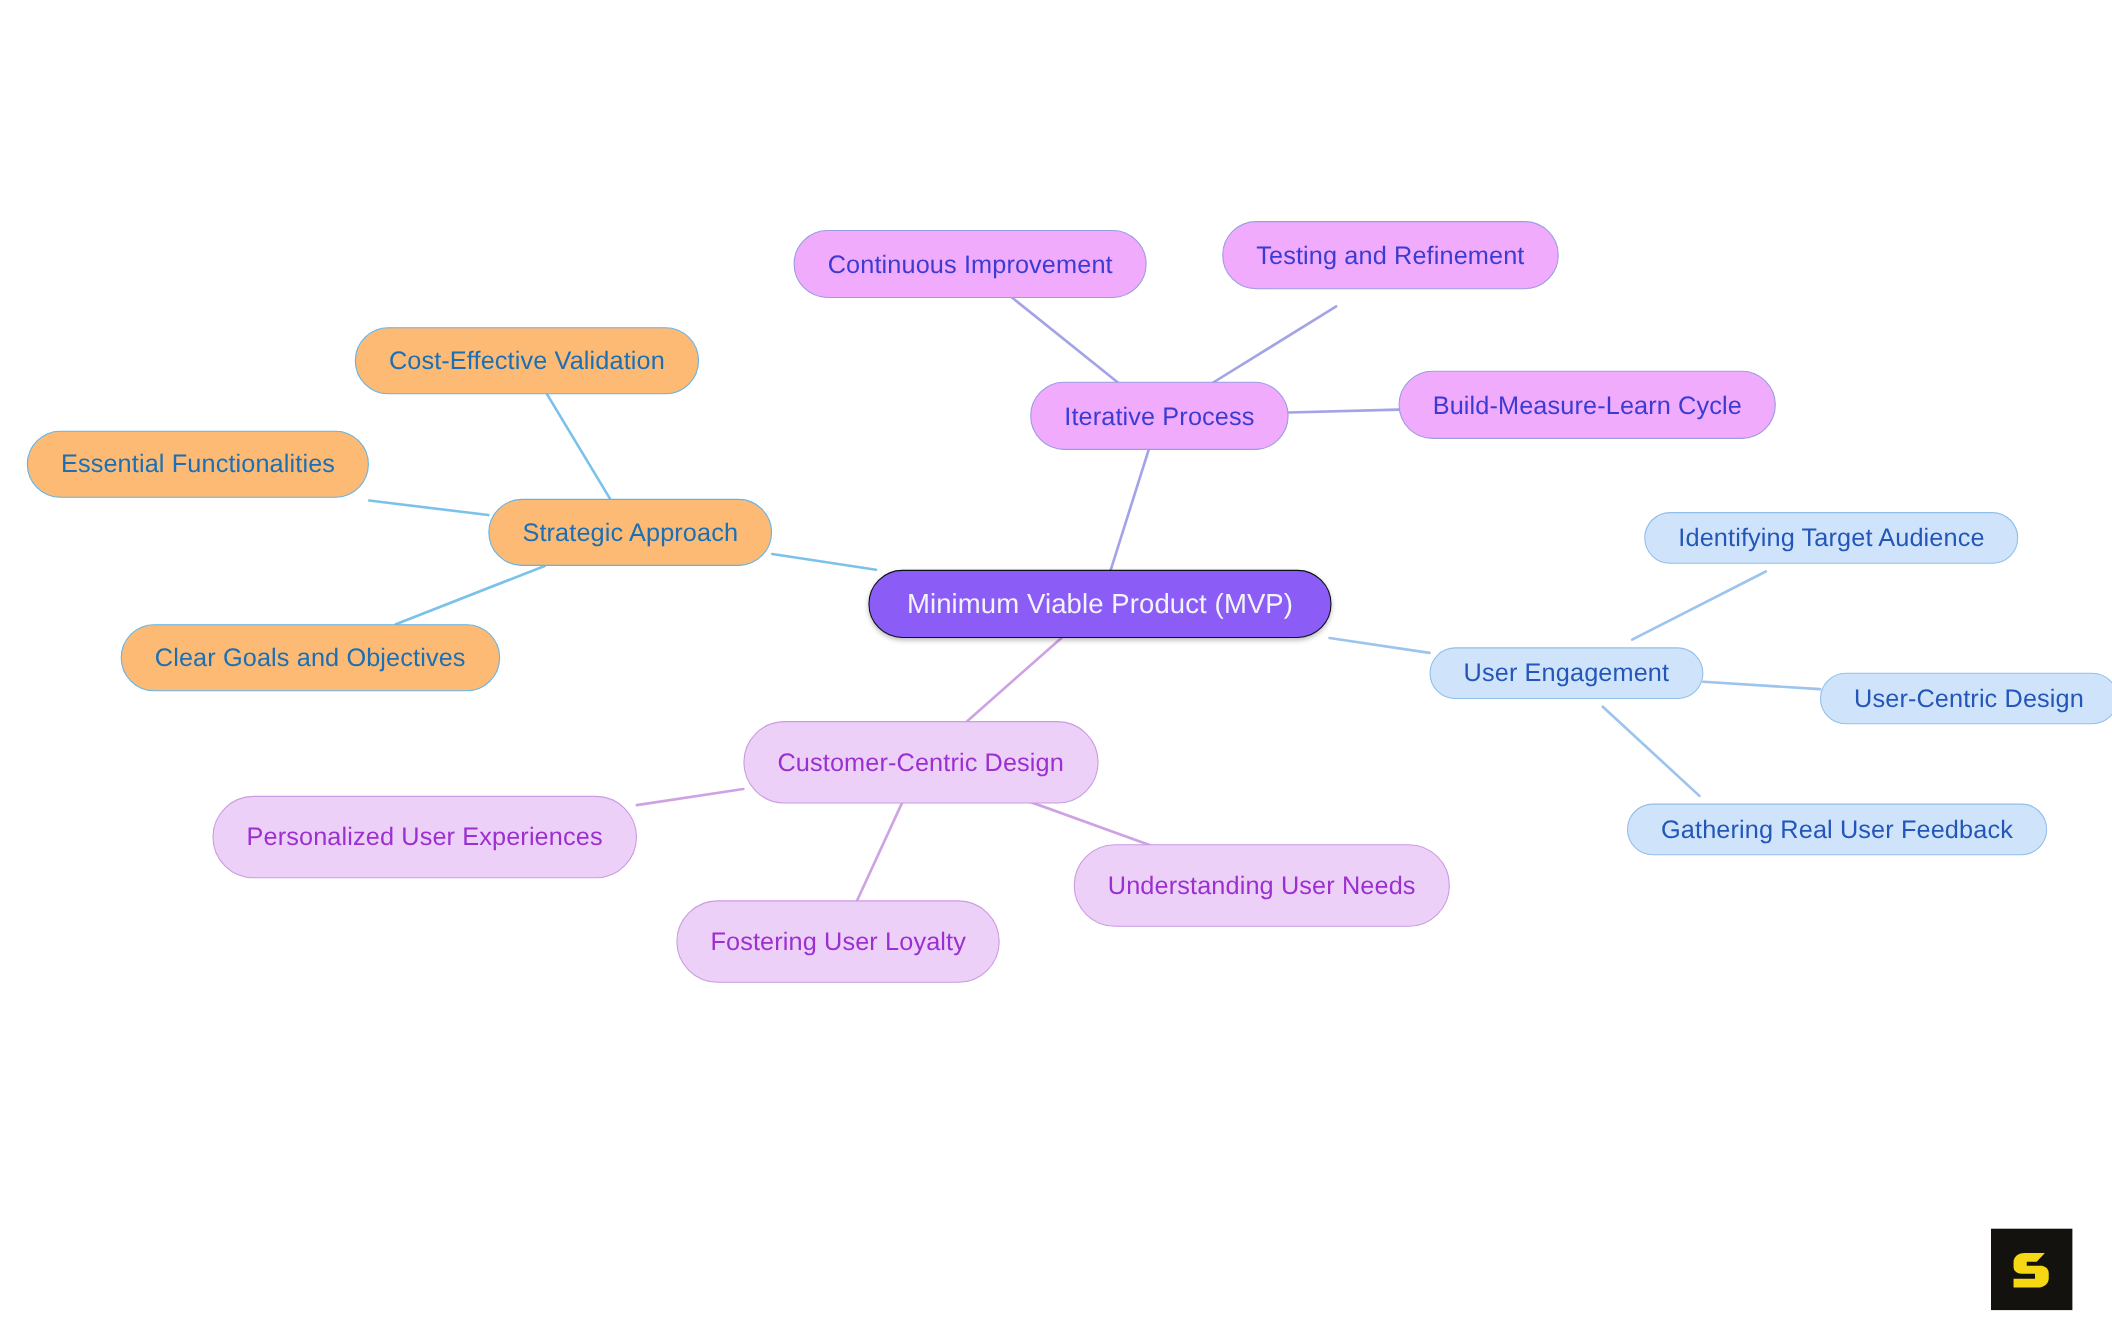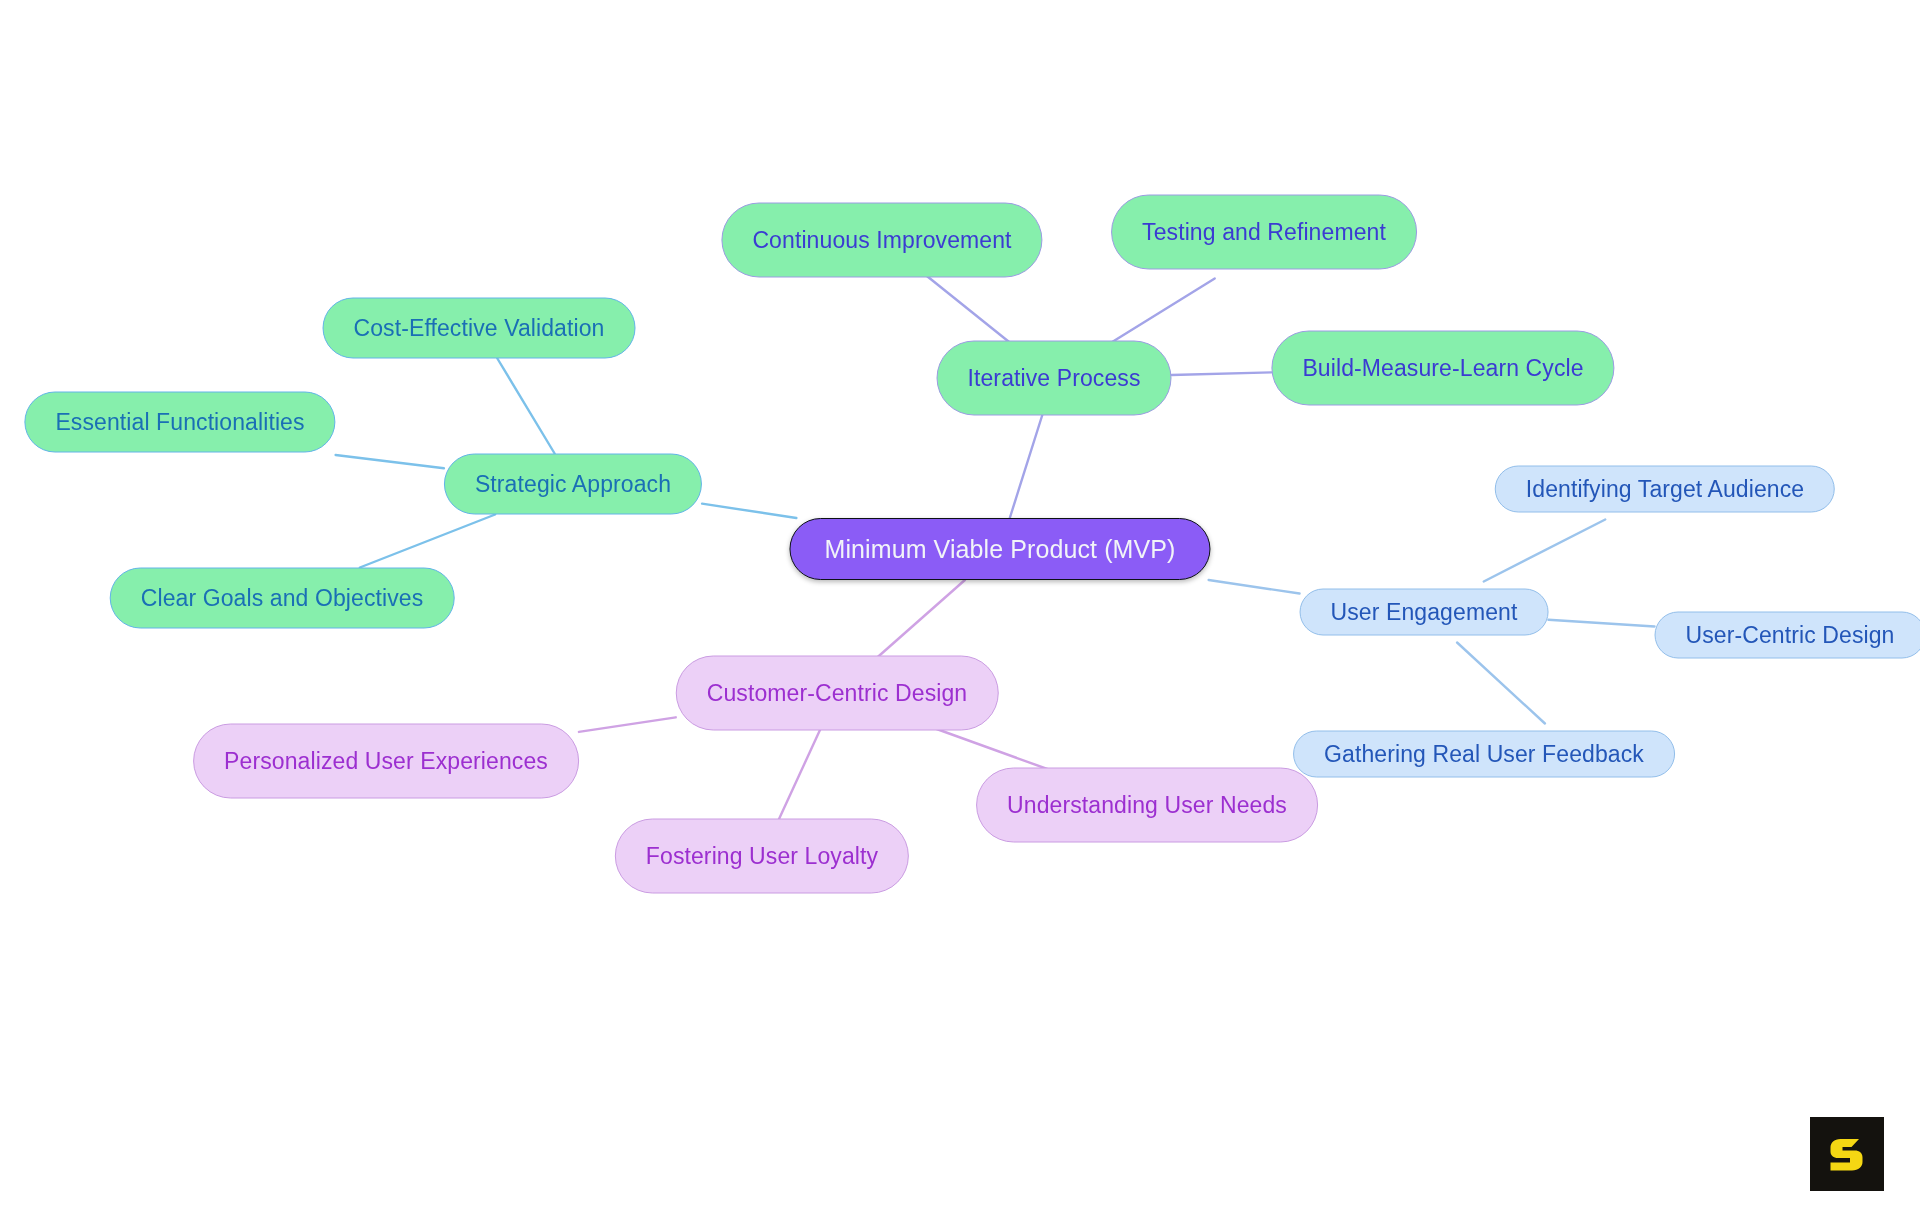--- a/index.html
+++ b/index.html
@@ -57,36 +57,36 @@
     border-color: #0d1117;
     color: #f2f4f8;
     font-size: 25px;
     padding: 0 34px;
     height: 62px;
     box-shadow: 0 2px 5px rgba(0,0,0,0.28);
   }
 
   
   .node.sky {
-    background: #86efac;
+    background: #fdba74;
     border-color: #62b4e8;
     color: #1a6fb5;
     font-size: 23px;
     padding: 0 30px;
     height: 61px;
   }
 
   
   .node.peri {
-    background: #86efac;
+    background: #f0abfc;
     border-color: #9b9ce2;
     color: #3b3bd2;
     font-size: 23px;
     padding: 0 30px;
-    height: 75px;
+    height: 62px;
   }
 
   
   .node.softblue {
     background: #cfe4fb;
     border-color: #92beea;
     color: #2356b8;
     font-size: 23px;
     padding: 0 30px;
     height: 47px;
@@ -169,21 +169,21 @@
       </div>
       <div class="node softblue" style="left: 1424px; top: 612px;">
         <span class="node-label">User Engagement</span>
       </div>
       <div class="node softblue" style="left: 1665px; top: 489px;">
         <span class="node-label">Identifying Target Audience</span>
       </div>
       <div class="node softblue" style="left: 1790px; top: 635px;">
         <span class="node-label">User-Centric Design</span>
       </div>
-      <div class="node softblue" style="left: 1484px; top: 754px;">
+      <div class="node softblue" style="left: 1670px; top: 754px;">
         <span class="node-label">Gathering Real User Feedback</span>
       </div>
       <div class="node orchid" style="left: 837px; top: 693px;">
         <span class="node-label">Customer-Centric Design</span>
       </div>
       <div class="node orchid" style="left: 386px; top: 761px;">
         <span class="node-label">Personalized User Experiences</span>
       </div>
       <div class="node orchid" style="left: 762px; top: 856px;">
         <span class="node-label">Fostering User Loyalty</span>

